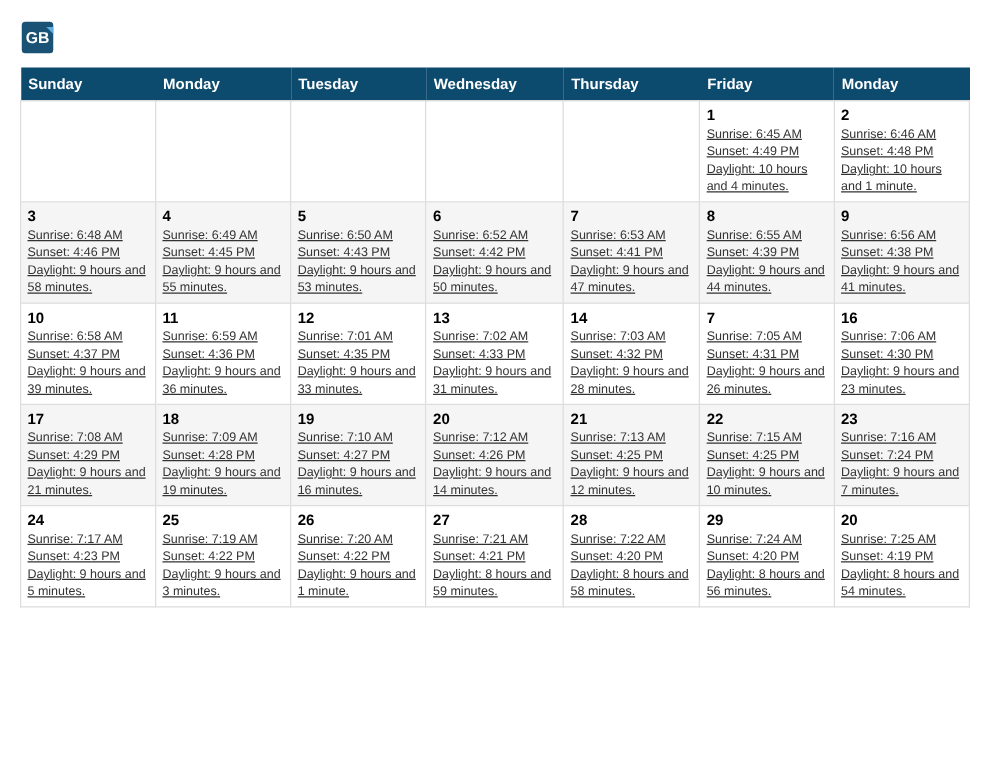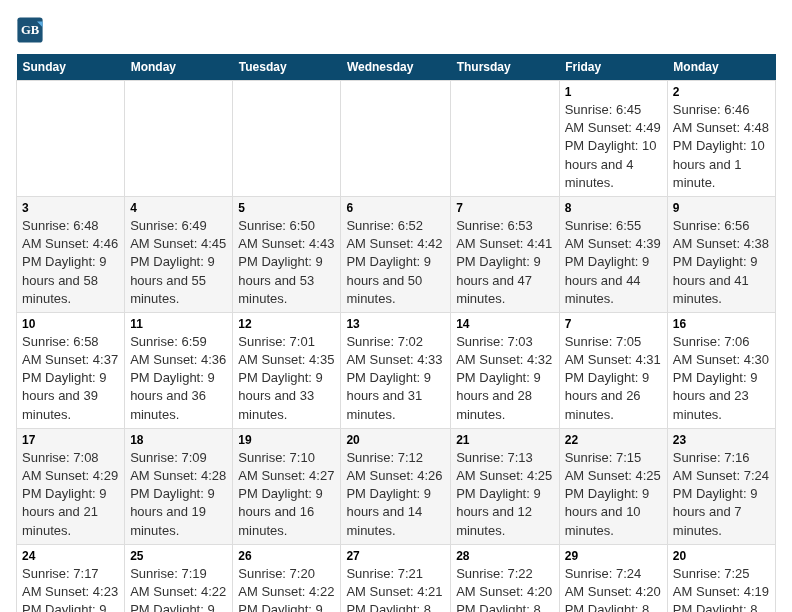--- a/index.html
+++ b/index.html
@@ -8,21 +8,20 @@
       background: #fff;
       width: 792px;
       min-height: 612px;
       padding: 16px;
     }
     .header {
       display: flex;
       justify-content: space-between;
       align-items: flex-end;
       margin-bottom: 10px;
-      font-family: Liberation Serif, serif;
     }
     .logo {
       display: flex;
       align-items: center;
     }
     .logo-icon {
       width: 28px;
       height: 28px;
       margin-right: 4px;
     }
@@ -63,22 +62,23 @@
       background: #f5f5f5;
     }
     .day-num {
       font-weight: bold;
       font-size: 12px;
       display: block;
       margin-bottom: 2px;
     }
     .day-info {
       color: #333;
-      font-size: 13px;
+      font-size: 10px;
       line-height: 1.4;
+      text-decoration: underline;
     }
     .empty-cell {
       background: #fff !important;
     }
   </style>
 </head>
 <body>
 
 <div class="header">
   <div class="logo">

